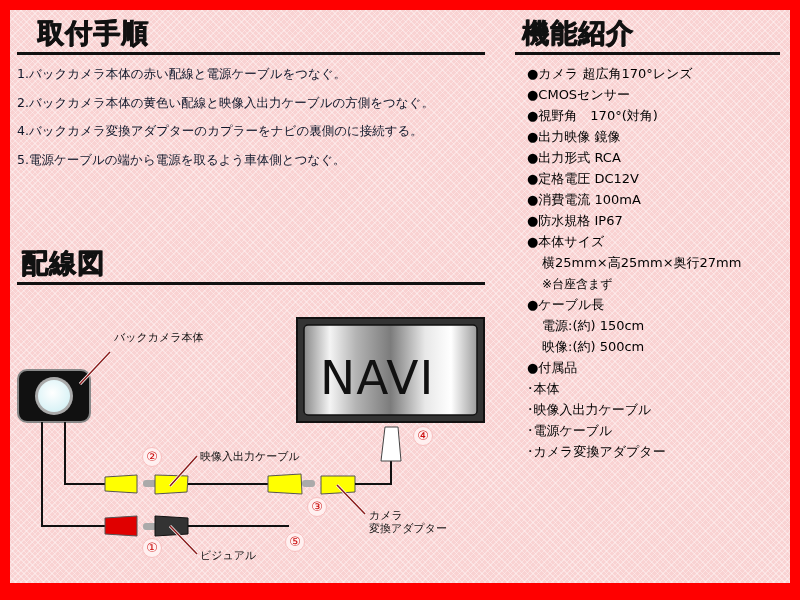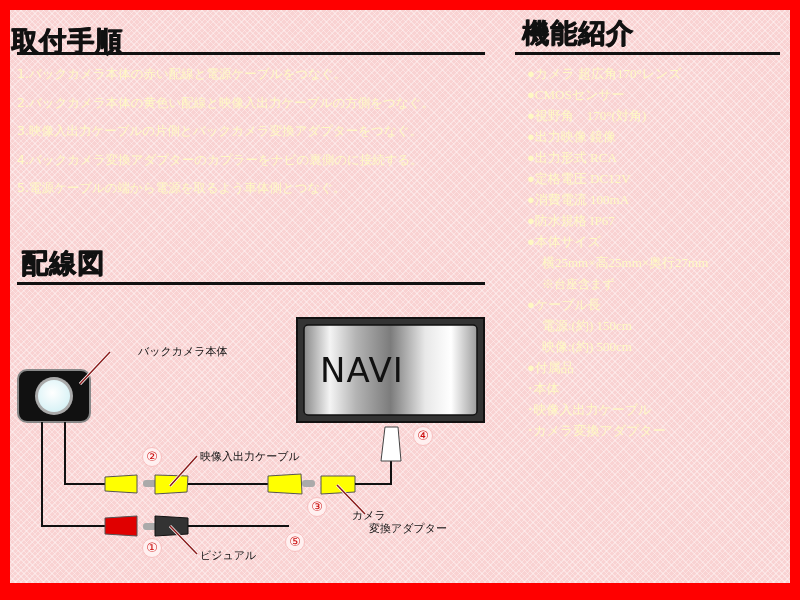--- a/index.html
+++ b/index.html
@@ -15,48 +15,47 @@
       repeating-linear-gradient(45deg, rgba(255,255,255,0.35) 0 1px, transparent 1px 4px),
       repeating-linear-gradient(-45deg, rgba(255,255,255,0.35) 0 1px, transparent 1px 4px);
   }
   .heading {
     position: absolute; font-weight: bold; font-size: 27px; color: #111;
     letter-spacing: 1px; line-height: 30px;
     text-shadow: 1px 0 0 #111, 0 1px 0 #111;
   }
   .rule { position: absolute; height: 3px; background: #111; }
   .steps { position: absolute; left: 17px; top: 64px; margin: 0; padding: 0; list-style: none; }
-  .steps li { font-size: 12.5px; color: #fef9c3; height: 28.5px; line-height: 20px; white-space: nowrap; }
+  .steps li { font-size: 12.5px; color: #0f172a; height: 28.5px; line-height: 20px; white-space: nowrap; }
   .specs { position: absolute; left: 527px; top: 64px; margin: 0; padding: 0; list-style: none; }
-  .specs li { font-size: 13px; color: #fef9c3; height: 21px; line-height: 20px; white-space: nowrap; font-family: Liberation Serif, serif; }
+  .specs li { font-size: 13px; color: #000000; height: 21px; line-height: 20px; white-space: nowrap; }
   .specs li.indent { padding-left: 15px; }
   .specs li.small { font-size: 12px; }
   .diagram { position: absolute; left: 0; top: 0; width: 800px; height: 600px; }
   .lbl { position: absolute; font-size: 11px; color: #111; white-space: nowrap; line-height: 13px; }
   .num {
     position: absolute; width: 18px; height: 18px; border-radius: 50%;
     background: #fff0f0; border: 1px solid #f7c0c0; color: #c11;
     font-size: 13px; line-height: 18px; text-align: center;
   }
   .navi-text {
-    position: absolute; left: 320px; top: 350px; font-size: 34px; color: #111;
+    position: absolute; left: 320px; top: 350px; font-size: 47px; color: #111;
     font-family: "DejaVu Sans", sans-serif; letter-spacing: 1px;
   }
 </style>
 </head>
 <body>
 
 <div class="panel"></div>
 
-<div class="heading" style="left:11px; top:18px;margin-top:8px;">取付手順</div>
+<div class="heading" style="left:37px; top:18px;">取付手順</div>
 <div class="rule" style="left:17px; top:52px; width:468px;"></div>
 <ul class="steps">
   <li>1.バックカメラ本体の赤い配線と電源ケーブルをつなぐ。</li>
   <li>2.バックカメラ本体の黄色い配線と映像入出力ケーブルの方側をつなぐ。</li>
-  <li>3.映像入出力ケーブルの片側とバックカメラ変換アダプターをつなぐ。</li>
   <li>4.バックカメラ変換アダプターのカプラーをナビの裏側のに接続する。</li>
   <li>5.電源ケーブルの端から電源を取るよう車体側とつなぐ。</li>
 </ul>
 
 <div class="heading" style="left:522px; top:18px;text-align:center;">機能紹介</div>
 <div class="rule" style="left:515px; top:52px; width:265px;"></div>
 <ul class="specs">
   <li>●カメラ 超広角170°レンズ</li>
   <li>●CMOSセンサー</li>
   <li>●視野角　170°(対角)</li>
@@ -67,20 +66,21 @@
   <li>●防水規格 IP67</li>
   <li>●本体サイズ</li>
   <li class="indent">横25mm×高25mm×奥行27mm</li>
   <li class="indent small">※台座含まず</li>
   <li>●ケーブル長</li>
   <li class="indent">電源:(約) 150cm</li>
   <li class="indent">映像:(約) 500cm</li>
   <li>●付属品</li>
   <li>･本体</li>
   <li>･映像入出力ケーブル</li>
+  <li>･電源ケーブル</li>
   <li>･カメラ変換アダプター</li>
 </ul>
 
 <div class="heading" style="left:21px; top:248px;">配線図</div>
 <div class="rule" style="left:17px; top:282px; width:468px;"></div>
 
 <svg class="diagram" width="800" height="600" viewBox="0 0 800 600">
   <defs>
     <linearGradient id="metal" x1="0" x2="1" y1="0" y2="0">
       <stop offset="0" stop-color="#8a8a8a"></stop>
@@ -137,23 +137,23 @@
   <line x1="337" y1="485" x2="365" y2="514" stroke="#8b1a1a" stroke-width="1.5"></line>
 
   <g>
     <rect x="297" y="318" width="187" height="104" fill="#333" stroke="#111" stroke-width="2"></rect>
     <rect x="304" y="325" width="173" height="90" rx="4" fill="url(#metal)" stroke="#111" stroke-width="1.5"></rect>
   </g>
 </svg>
 
 <div class="navi-text">NAVI</div>
 
-<div class="lbl" style="left:114px; top:345px;margin-left:24px;">バックカメラ本体</div>
+<div class="lbl" style="left:114px; top:331px;">バックカメラ本体</div>
 <div class="lbl" style="left:200px; top:450px;">映像入出力ケーブル</div>
 <div class="lbl" style="left:200px; top:549px;">ビジュアル</div>
-<div class="lbl" style="left:352px; top:509px;">カメラ</div>
+<div class="lbl" style="left:369px; top:509px;">カメラ</div>
 <div class="lbl" style="left:369px; top:522px;">変換アダプター</div>
 
 <div class="num" style="left:142px; top:538px;">①</div>
 <div class="num" style="left:142px; top:447px;">②</div>
 <div class="num" style="left:307px; top:497px;">③</div>
 <div class="num" style="left:413px; top:426px;">④</div>
 <div class="num" style="left:285px; top:532px;">⑤</div>
 
 </body></html>

